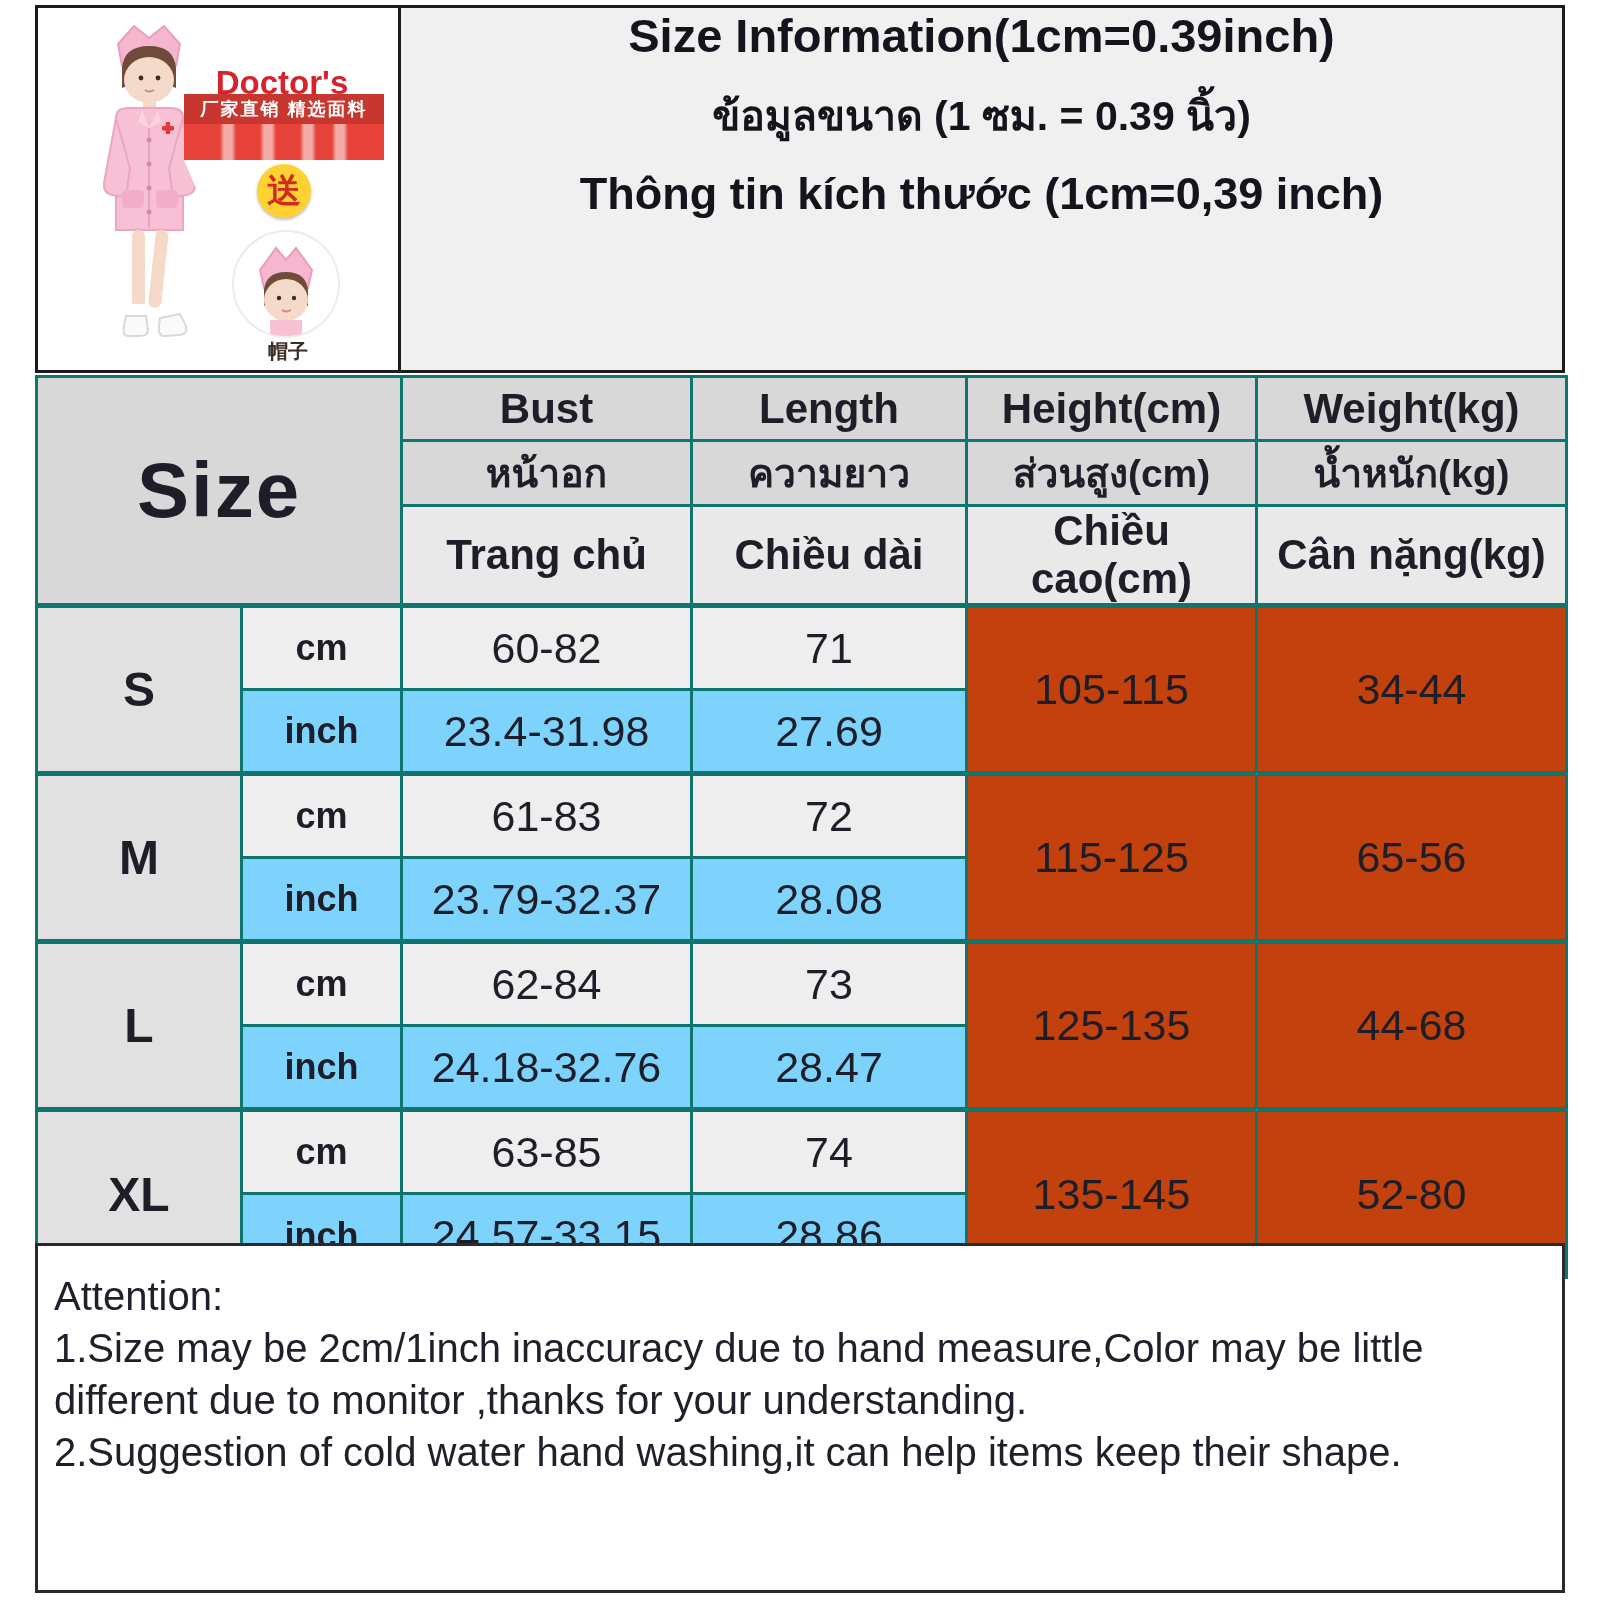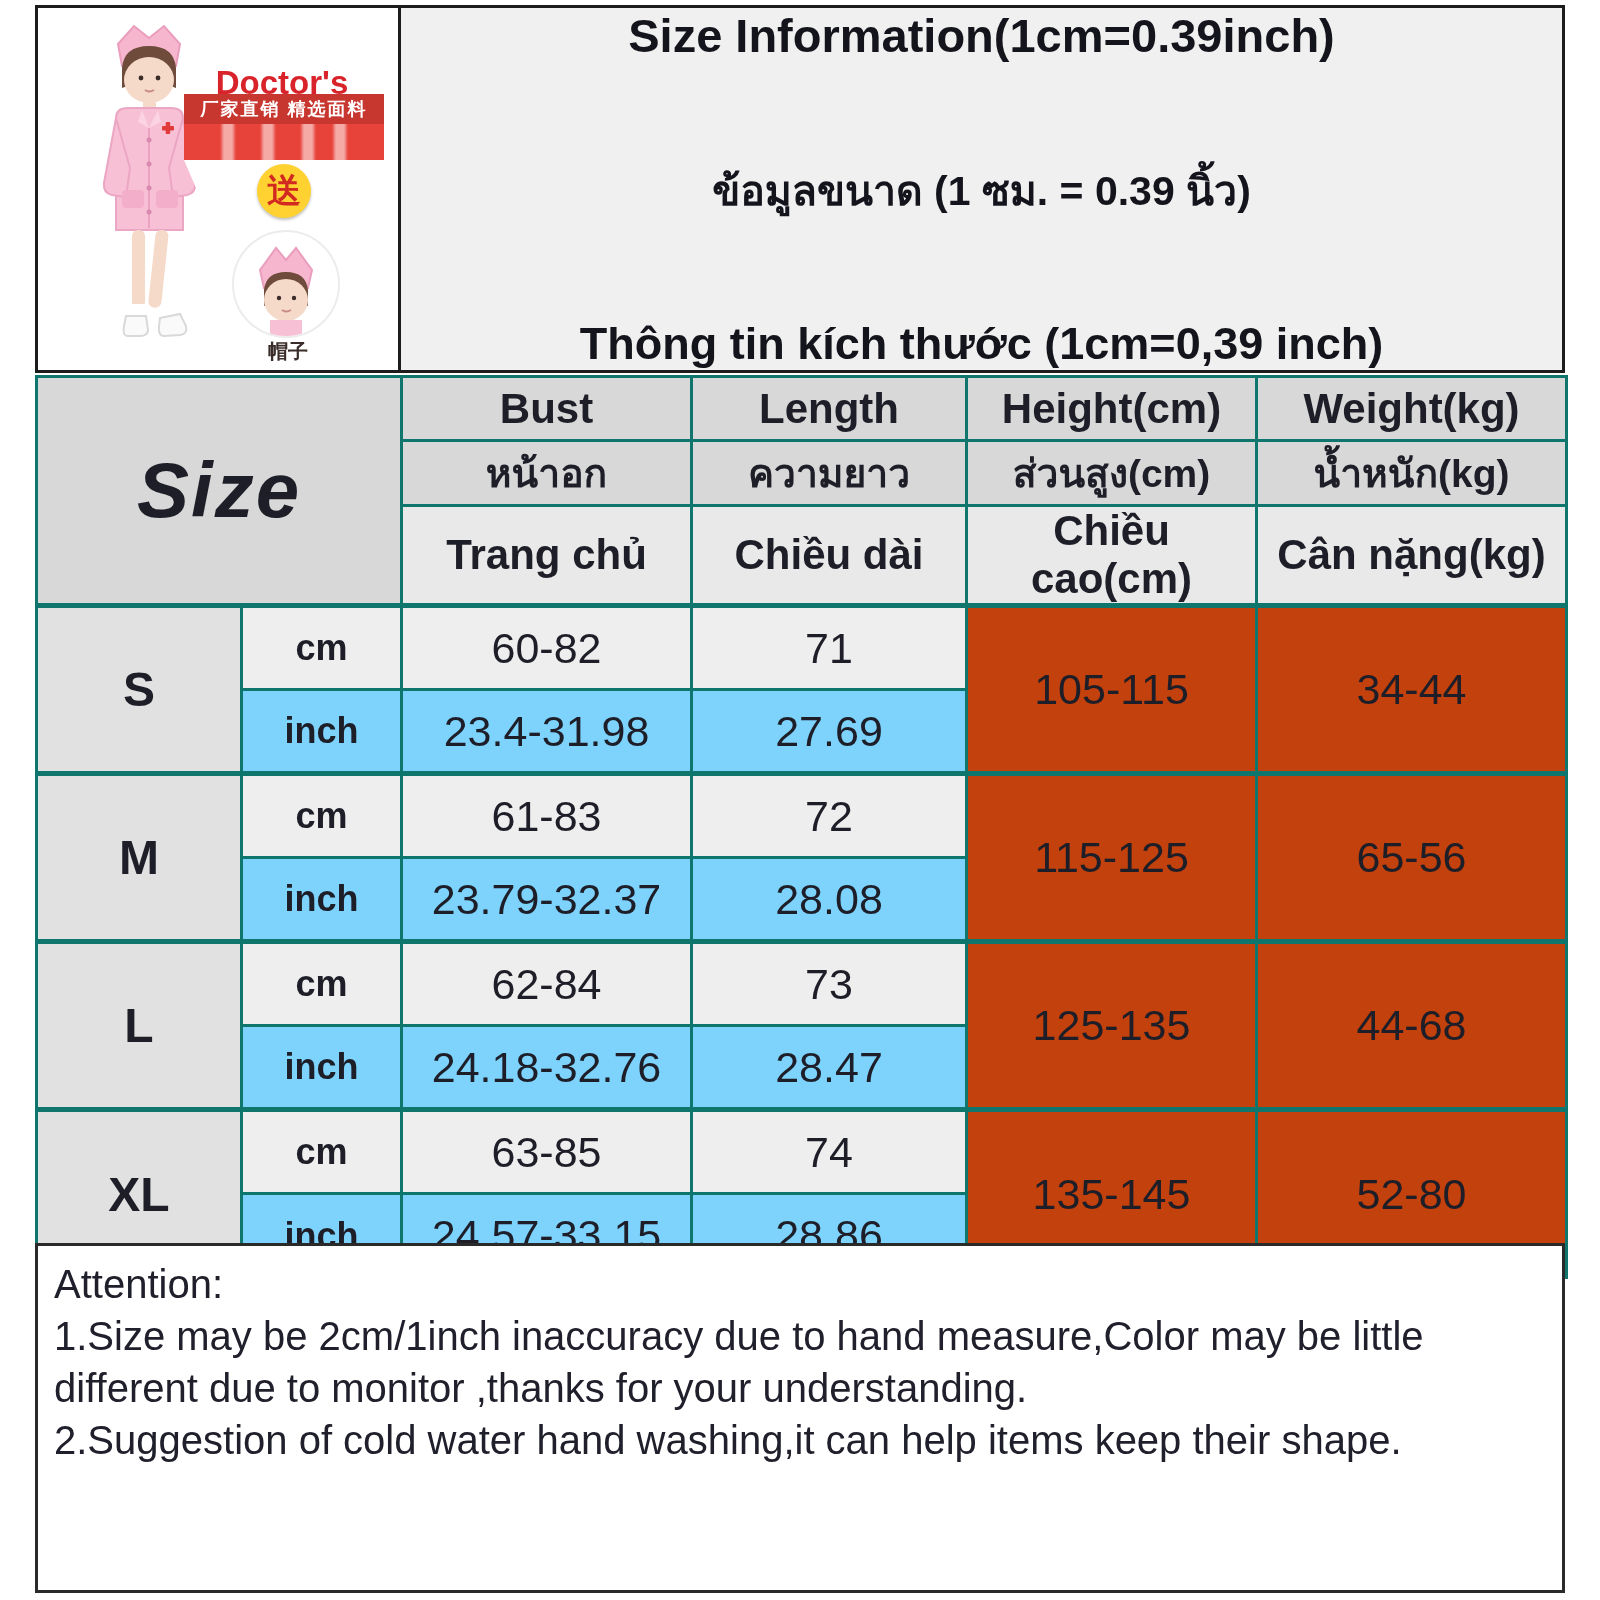--- a/index.html
+++ b/index.html
@@ -3,21 +3,21 @@
 <meta charset="utf-8">
 <style>
   html,body{margin:0;padding:0;background:#ffffff;}
   body{font-family:"Liberation Sans","DejaVu Sans",sans-serif;color:#1e1e28;}
   .canvas{position:relative;width:1600px;height:1600px;background:#ffffff;overflow:hidden;}
 
   
   .top-section{position:absolute;left:35px;top:5px;width:1530px;height:368px;display:flex;}
   .product-panel{position:relative;width:366px;box-sizing:border-box;border:3px solid #1c1c1c;background:#ffffff;}
   .title-panel{flex:1;box-sizing:border-box;border:3px solid #1c1c1c;border-left:none;background:#f0f0f0;
-    display:flex;flex-direction:column;justify-content:space-between;align-items:center;gap:20px;}
+    display:flex;flex-direction:column;justify-content:flex-start;align-items:center;gap:20px;}
   .title-line1{font-size:47px;font-weight:bold;color:#14141c;}
   .title-line2{font-size:41px;font-weight:bold;color:#14141c;}
   .title-line3{font-size:45px;font-weight:bold;color:#14141c;}
 
   
   .photo-illustration{position:absolute;left:8px;top:10px;width:215px;height:345px;}
   .attire-label{position:absolute;right:6px;top:58px;width:220px;text-align:center;
     font-size:33px;font-weight:bold;line-height:1.0;}
   .badge-stack{position:absolute;right:14px;top:86px;width:200px;}
   .badge-bar-top{height:30px;background:#c8372f;color:#ffffff;font-size:18px;font-weight:bold;
@@ -40,32 +40,32 @@
   
   table.size-table{position:absolute;left:35px;top:375px;width:1530px;border-collapse:collapse;table-layout:fixed;}
   table.size-table td{border:3px solid #0f766e;text-align:center;vertical-align:middle;padding:0;overflow:hidden;}
   .col-size{width:205px;}.col-unit{width:160px;}.col-bust{width:290px;}.col-length{width:275px;}
   .col-height{width:290px;}.col-weight{width:310px;}
   tr.hrow{height:64px;}
   tr.drow{height:84px;}
   td.hdr{background:#d8d8d8;font-size:42px;font-weight:bold;}
   td.hdr-th{background:#d8d8d8;font-size:39px;font-weight:bold;}
   td.hdr-vi{background:#e9e9e9;font-size:42px;font-weight:bold;}
-  td.size-big{background:#d8d8d8;font-size:78px;font-weight:bold;letter-spacing:2px;font-style:italic;}
+  td.size-big{background:#d8d8d8;font-size:78px;font-weight:bold;letter-spacing:2px;}
   td.size-letter{background:#e1e1e1;font-size:48px;font-weight:bold;}
   td.unit{font-size:36px;font-weight:bold;}
   td.val{font-size:43px;font-weight:normal;}
   td.bg-cm{background:#eeeeee;}
   td.bg-inch{background:#7dd3fc;}
   td.merged{background:#c2410c;font-size:43px;font-weight:normal;}
   tr.group-start td{border-top-width:5px;}
 
   
   .attention-box{position:absolute;left:35px;top:1243px;width:1530px;height:350px;box-sizing:border-box;
-    border:3px solid #2a2a2a;background:#ffffff;padding:12px 16px;font-size:40px;line-height:1.3;color:#20202c;}
+    border:3px solid #2a2a2a;background:#ffffff;padding:24px 16px;font-size:40px;line-height:1.3;color:#20202c;}
   .attention-box p{margin:0;}
 </style>
 </head>
 <body>
 
 <div class="canvas">
 
   <div class="top-section">
 
     <div class="product-panel">

